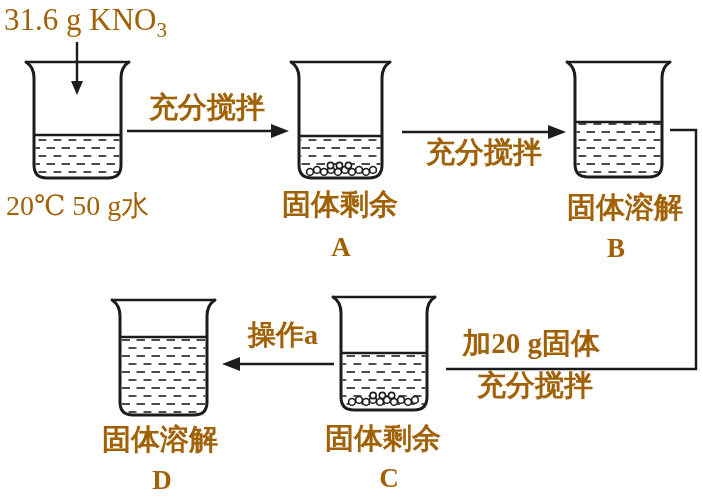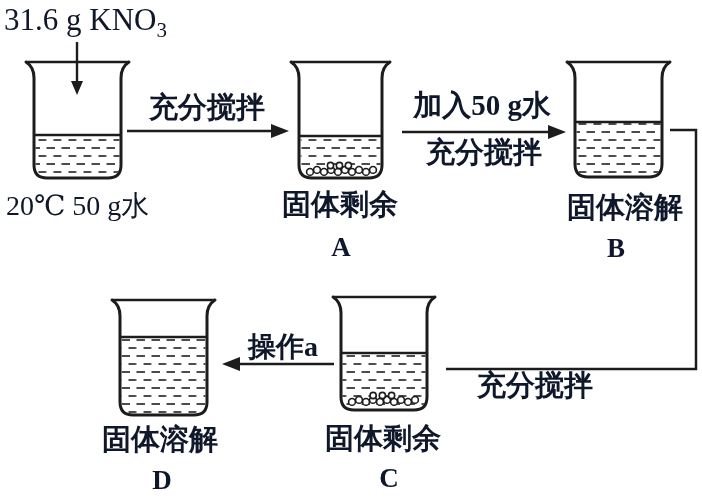--- a/index.html
+++ b/index.html
@@ -6,21 +6,21 @@
   .stage{
     position:relative;width:702px;height:497px;background:#ffffff;
     overflow:hidden;
     font-family:"Liberation Serif","DejaVu Serif",serif;
     color:#1c1c1c;
   }
   .art{position:absolute;left:0;top:0;}
   .lbl{
     position:absolute;white-space:nowrap;
     font-size:29px;line-height:1.05;
-    color:#0f172a;
+    color:#a16207;
   }
   .c{transform:translateX(-50%);font-weight:bold;}
   .letter{font-size:27px;}
   .sub{font-size:21px;vertical-align:-7px;}
 </style>
 </head>
 <body>
 
 <div class="stage">
 
@@ -135,32 +135,32 @@
       </g>
       <polyline points="670,130 696,130 696,369 446,369" fill="none" stroke="#1c1c1c" stroke-width="2.5"></polyline>
     </svg>
 
   <div class="lbl" style="left:4px;top:4px;font-size:31px"><span>31.6 g KNO</span><span class="sub">3</span></div>
 
   <div class="lbl" style="left:6px;top:191px;font-size:28px">20℃ 50 g水</div>
 
   <div class="lbl c" style="left:207px;top:92px">充分搅拌</div>
 
-  <div class="lbl c" style="left:482px;top:90px">加入50 g水</div>
   <div class="lbl c" style="left:484px;top:137px">充分搅拌</div>
 
   <div class="lbl c" style="left:340px;top:189px">固体剩余</div>
   <div class="lbl c letter" style="left:341px;top:233px">A</div>
 
   <div class="lbl c" style="left:625px;top:192px">固体溶解</div>
   <div class="lbl c letter" style="left:616px;top:234px">B</div>
 
+  <div class="lbl c" style="left:531px;top:328px">加20 g固体</div>
   <div class="lbl c" style="left:535px;top:370px">充分搅拌</div>
 
-  <div class="lbl c" style="left:283px;top:332px;font-size:28px">操作a</div>
+  <div class="lbl c" style="left:283px;top:320px;font-size:28px">操作a</div>
 
   <div class="lbl c" style="left:383px;top:423px">固体剩余</div>
   <div class="lbl c letter" style="left:389px;top:464px">C</div>
 
   <div class="lbl c" style="left:160px;top:424px">固体溶解</div>
   <div class="lbl c letter" style="left:162px;top:466px">D</div>
 
 </div>
 
 </body></html>

